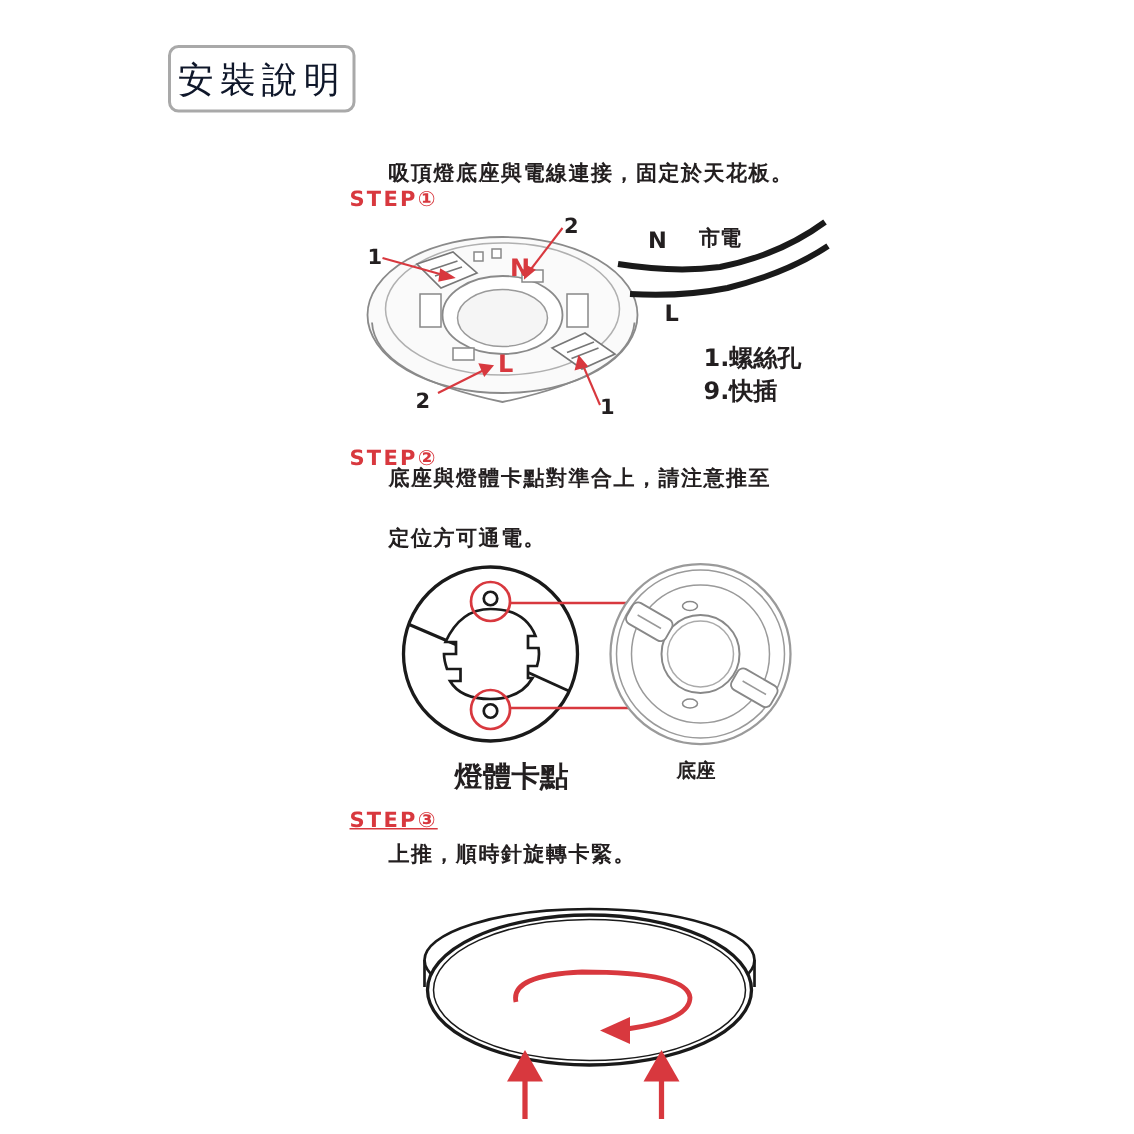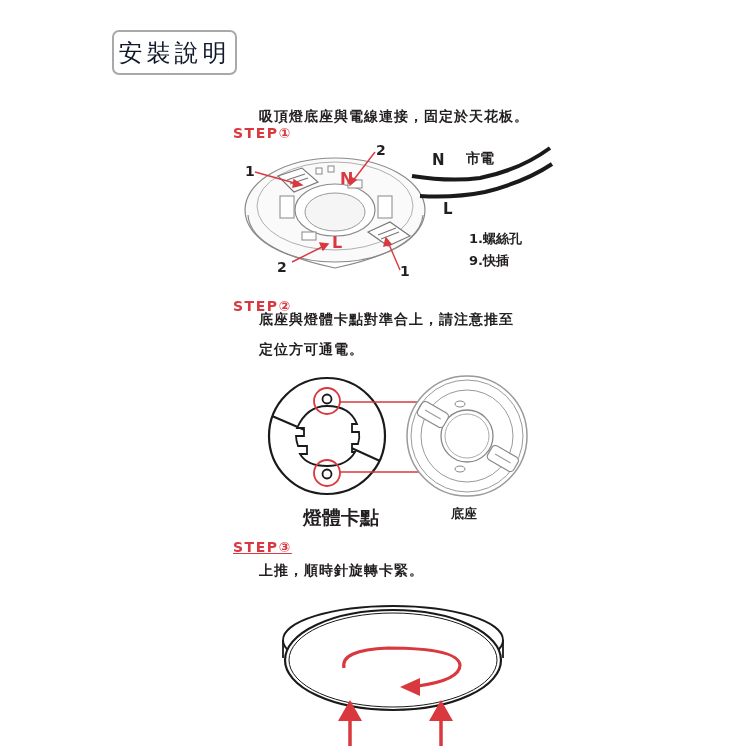--- a/index.html
+++ b/index.html
@@ -8,21 +8,21 @@
   .title-box { position:absolute; left:112px; top:30px; width:125px; height:45px;
     border:2px solid #a9a9a9; border-radius:7px; box-sizing:border-box;
     display:flex; align-items:center; justify-content:center;
     font-size:24px; letter-spacing:4px; color:#0f172a; }
   .step-label { position:absolute; left:233px; color:#d8383e; font-weight:bold;
     font-size:14px; letter-spacing:1.5px; }
   .step-text { position:absolute; left:233px; font-weight:bold; font-size:14px;
     line-height:20px; color:#231f20; letter-spacing:1px;padding-left:26px; }
   svg { position:absolute; overflow:visible; }
   .lbl { position:absolute; font-size:13px; font-weight:bold; color:#231f20; }
-  .legend { position:absolute; left:469px; font-size:13px; font-weight:bold; color:#231f20; line-height:22px; }
+  .legend { position:absolute; left:469px; font-size:16px; font-weight:bold; color:#231f20; line-height:22px; }
 </style>
 </head>
 <body>
 
 <div class="title-box">
   <span>安裝說明</span>
 </div>
 
 <div class="step-label" style="top:85px;margin-top:40px;">STEP①</div>
 <div class="step-text" style="top:106px;">吸頂燈底座與電線連接，固定於天花板。</div>
@@ -79,21 +79,21 @@
 <div class="lbl" style="left:432px;top:151px;font-size:15px;">N</div>
 <div class="lbl" style="left:466px;top:150px;font-size:14px;text-align:center;">市電</div>
 <div class="lbl" style="left:443px;top:200px;font-size:15px;">L</div>
 <div class="legend" style="top:228px;">
   <div>1.螺絲孔</div>
   <div>9.快插</div>
 </div>
 
 <div class="step-label" style="top:298px;">STEP②</div>
 <div class="step-text" style="top:309px;">底座與燈體卡點對準合上，請注意推至</div>
-<div class="step-text" style="top:339px;">定位方可通電。</div>
+<div class="step-text" style="top:349px;">定位方可通電。</div>
 
 <svg style="left:262px;top:376px;" width="280" height="125" viewBox="0 0 280 125">
 
   <circle cx="65" cy="60" r="58" fill="#fff" stroke="#1a1a1a" stroke-width="2.2"></circle>
   <line x1="10" y1="40" x2="45" y2="55" stroke="#1a1a1a" stroke-width="2"></line>
   <line x1="85" y1="70" x2="118" y2="85" stroke="#1a1a1a" stroke-width="2"></line>
   <path d="M35 52 Q45 30 65 30 Q88 30 95 48 L90 48 L90 56 L97 56 Q98 62 96 68 L90 68 L90 76 L93 76 Q85 90 65 90 Q45 90 38 78 L45 78 L45 70 L36 70 Q34 64 34 60 L42 60 L42 52 Z" fill="#fff" stroke="#1a1a1a" stroke-width="1.8"></path>
   <circle cx="65" cy="23" r="4.5" fill="#fff" stroke="#1a1a1a" stroke-width="1.8"></circle>
   <circle cx="65" cy="98" r="4.5" fill="#fff" stroke="#1a1a1a" stroke-width="1.8"></circle>
   <circle cx="65" cy="25" r="13" fill="none" stroke="#d8383e" stroke-width="1.8"></circle>

